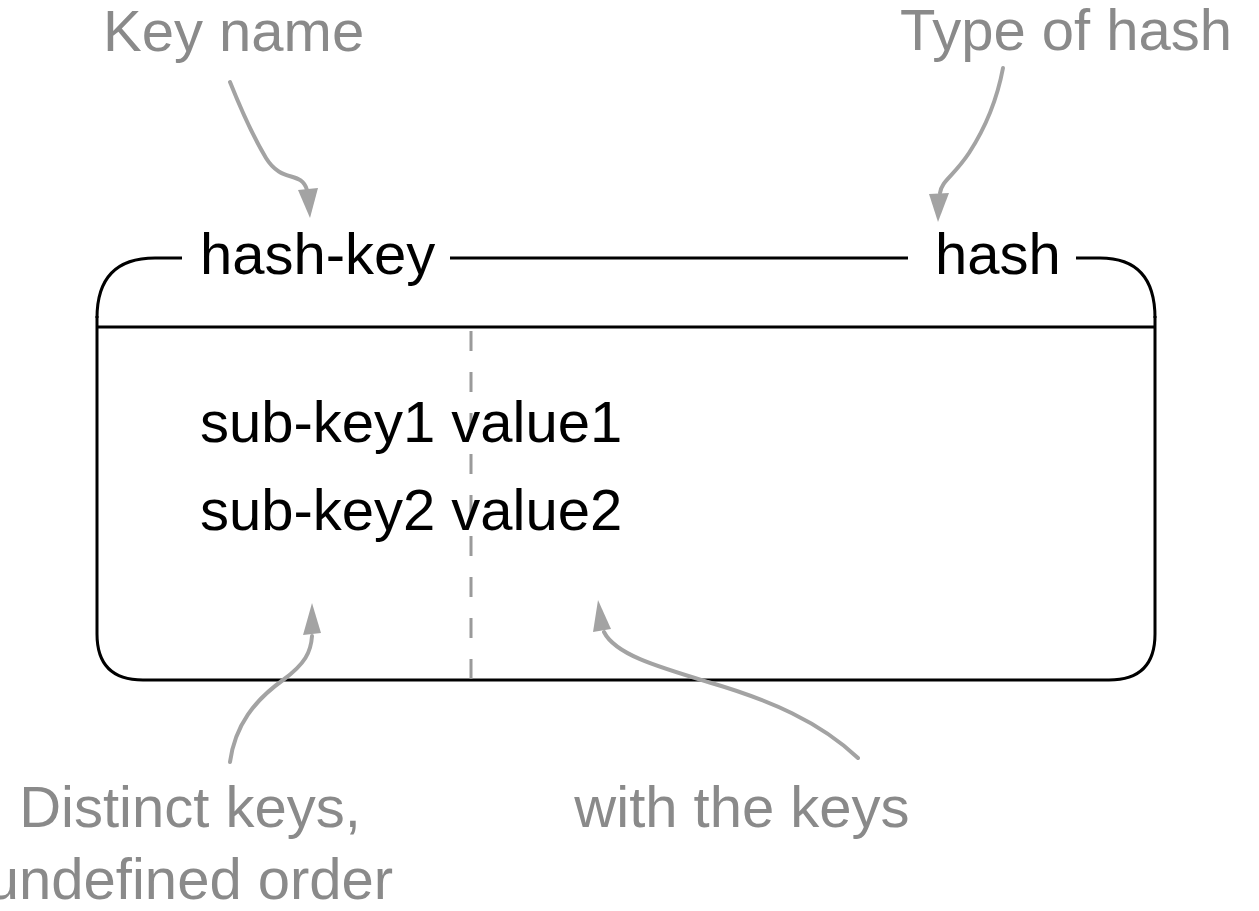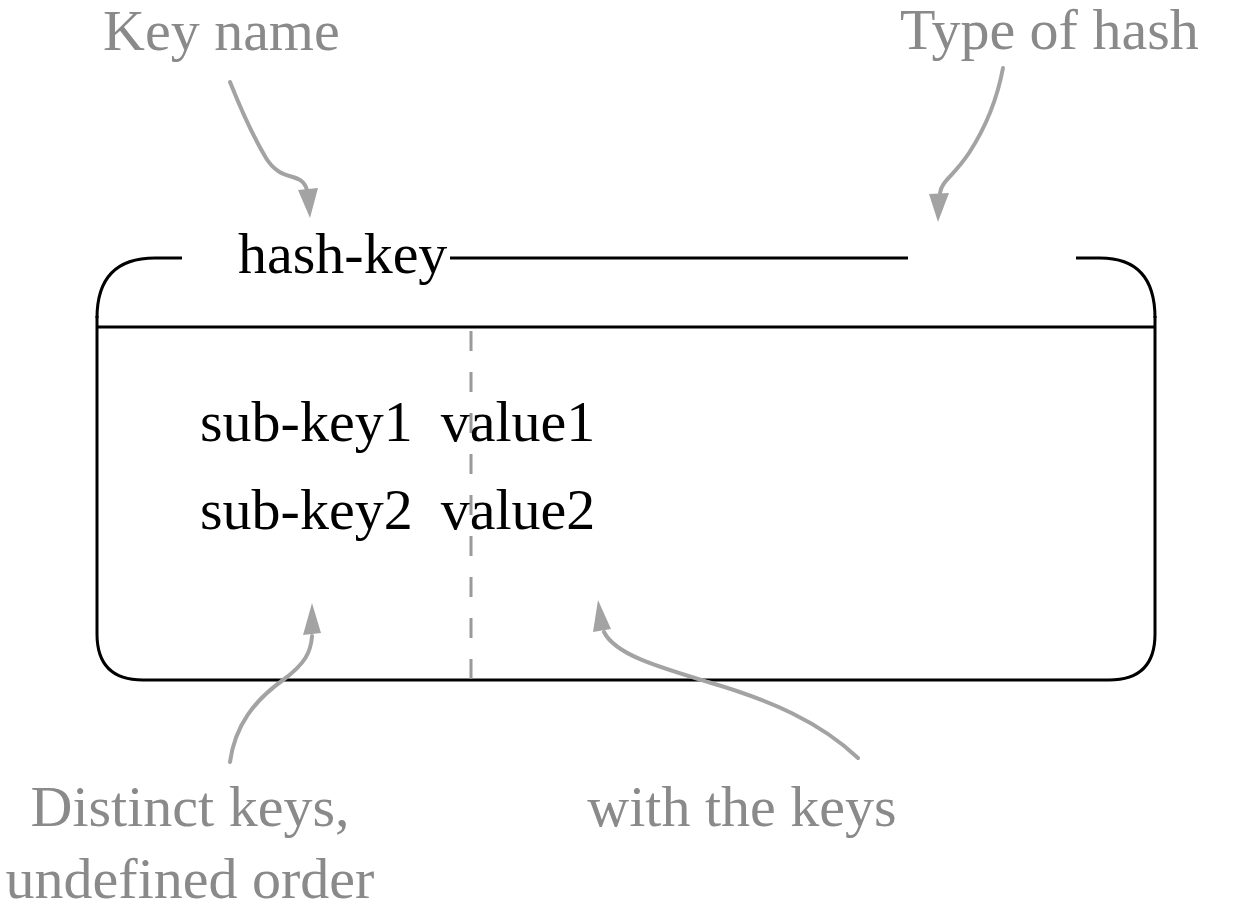--- a/index.html
+++ b/index.html
@@ -9,39 +9,39 @@
     --arrow-gray:#a3a3a3;
     --dash-gray:#9a9a9a;
     --bg:#ffffff;
   }
   html,body{margin:0;padding:0;background:var(--bg);}
   .stage{
     position:relative;
     width:1259px;height:911px;
     background:var(--bg);
     overflow:hidden;
-    font-family:Liberation Serif, serif;
+    font-family:Liberation Sans, sans-serif;
   }
   .stage svg{position:absolute;left:0;top:0;}
   .lbl{
     position:absolute;
     white-space:nowrap;
     font-size:58px;
     line-height:58px;
     color:var(--text-black);
   }
   .gray{color:var(--text-gray);}
   .annot-top-left{left:103px;top:2px;}
   .annot-top-right{left:900px;top:1px;}
-  .hash-key-label{left:200px;top:225px;margin-left:38px;}
+  .hash-key-label{left:200px;top:225px;}
   .hash-type-label{left:935px;top:225px;}
   .entry-row{left:200px;}
   .entry-row1{top:393px;}
   .entry-row2{top:481px;text-align:right;}
-  .entry-key{margin-right:28px;}
+  .entry-key{margin-right:16px;}
   .annot-block{
     position:absolute;
     width:520px;
     text-align:center;
     font-size:58px;
     line-height:72px;
     color:var(--text-gray);
   }
   .annot-bottom-left{left:-70px;top:771px;}
   .annot-bottom-right{left:482px;top:771px;}
@@ -72,20 +72,21 @@
     <path class="arrow" d="M 230 762 C 235 725 255 700 283 680 C 305 664 311 652 312 636"></path>
     <polygon class="arrow-head" points="312,603 303,635 321,633"></polygon>
     <path class="arrow" d="M 858 758 C 820 722 770 700 708 682 C 655 666 615 654 604 632"></path>
     <polygon class="arrow-head" points="598,600 593,632 611,629"></polygon>
   </svg>
 
   <div class="lbl gray annot-top-left">Key name</div>
   <div class="lbl gray annot-top-right">Type of hash</div>
 
   <div class="lbl hash-key-label">hash-key</div>
+  <div class="lbl hash-type-label">hash</div>
 
   <div class="lbl entry-row entry-row1">
     <span class="entry-key">sub-key1</span><span>value1</span>
   </div>
   <div class="lbl entry-row entry-row2">
     <span class="entry-key">sub-key2</span><span>value2</span>
   </div>
 
   <div class="annot-block annot-bottom-left">
     <div>Distinct keys,</div>

